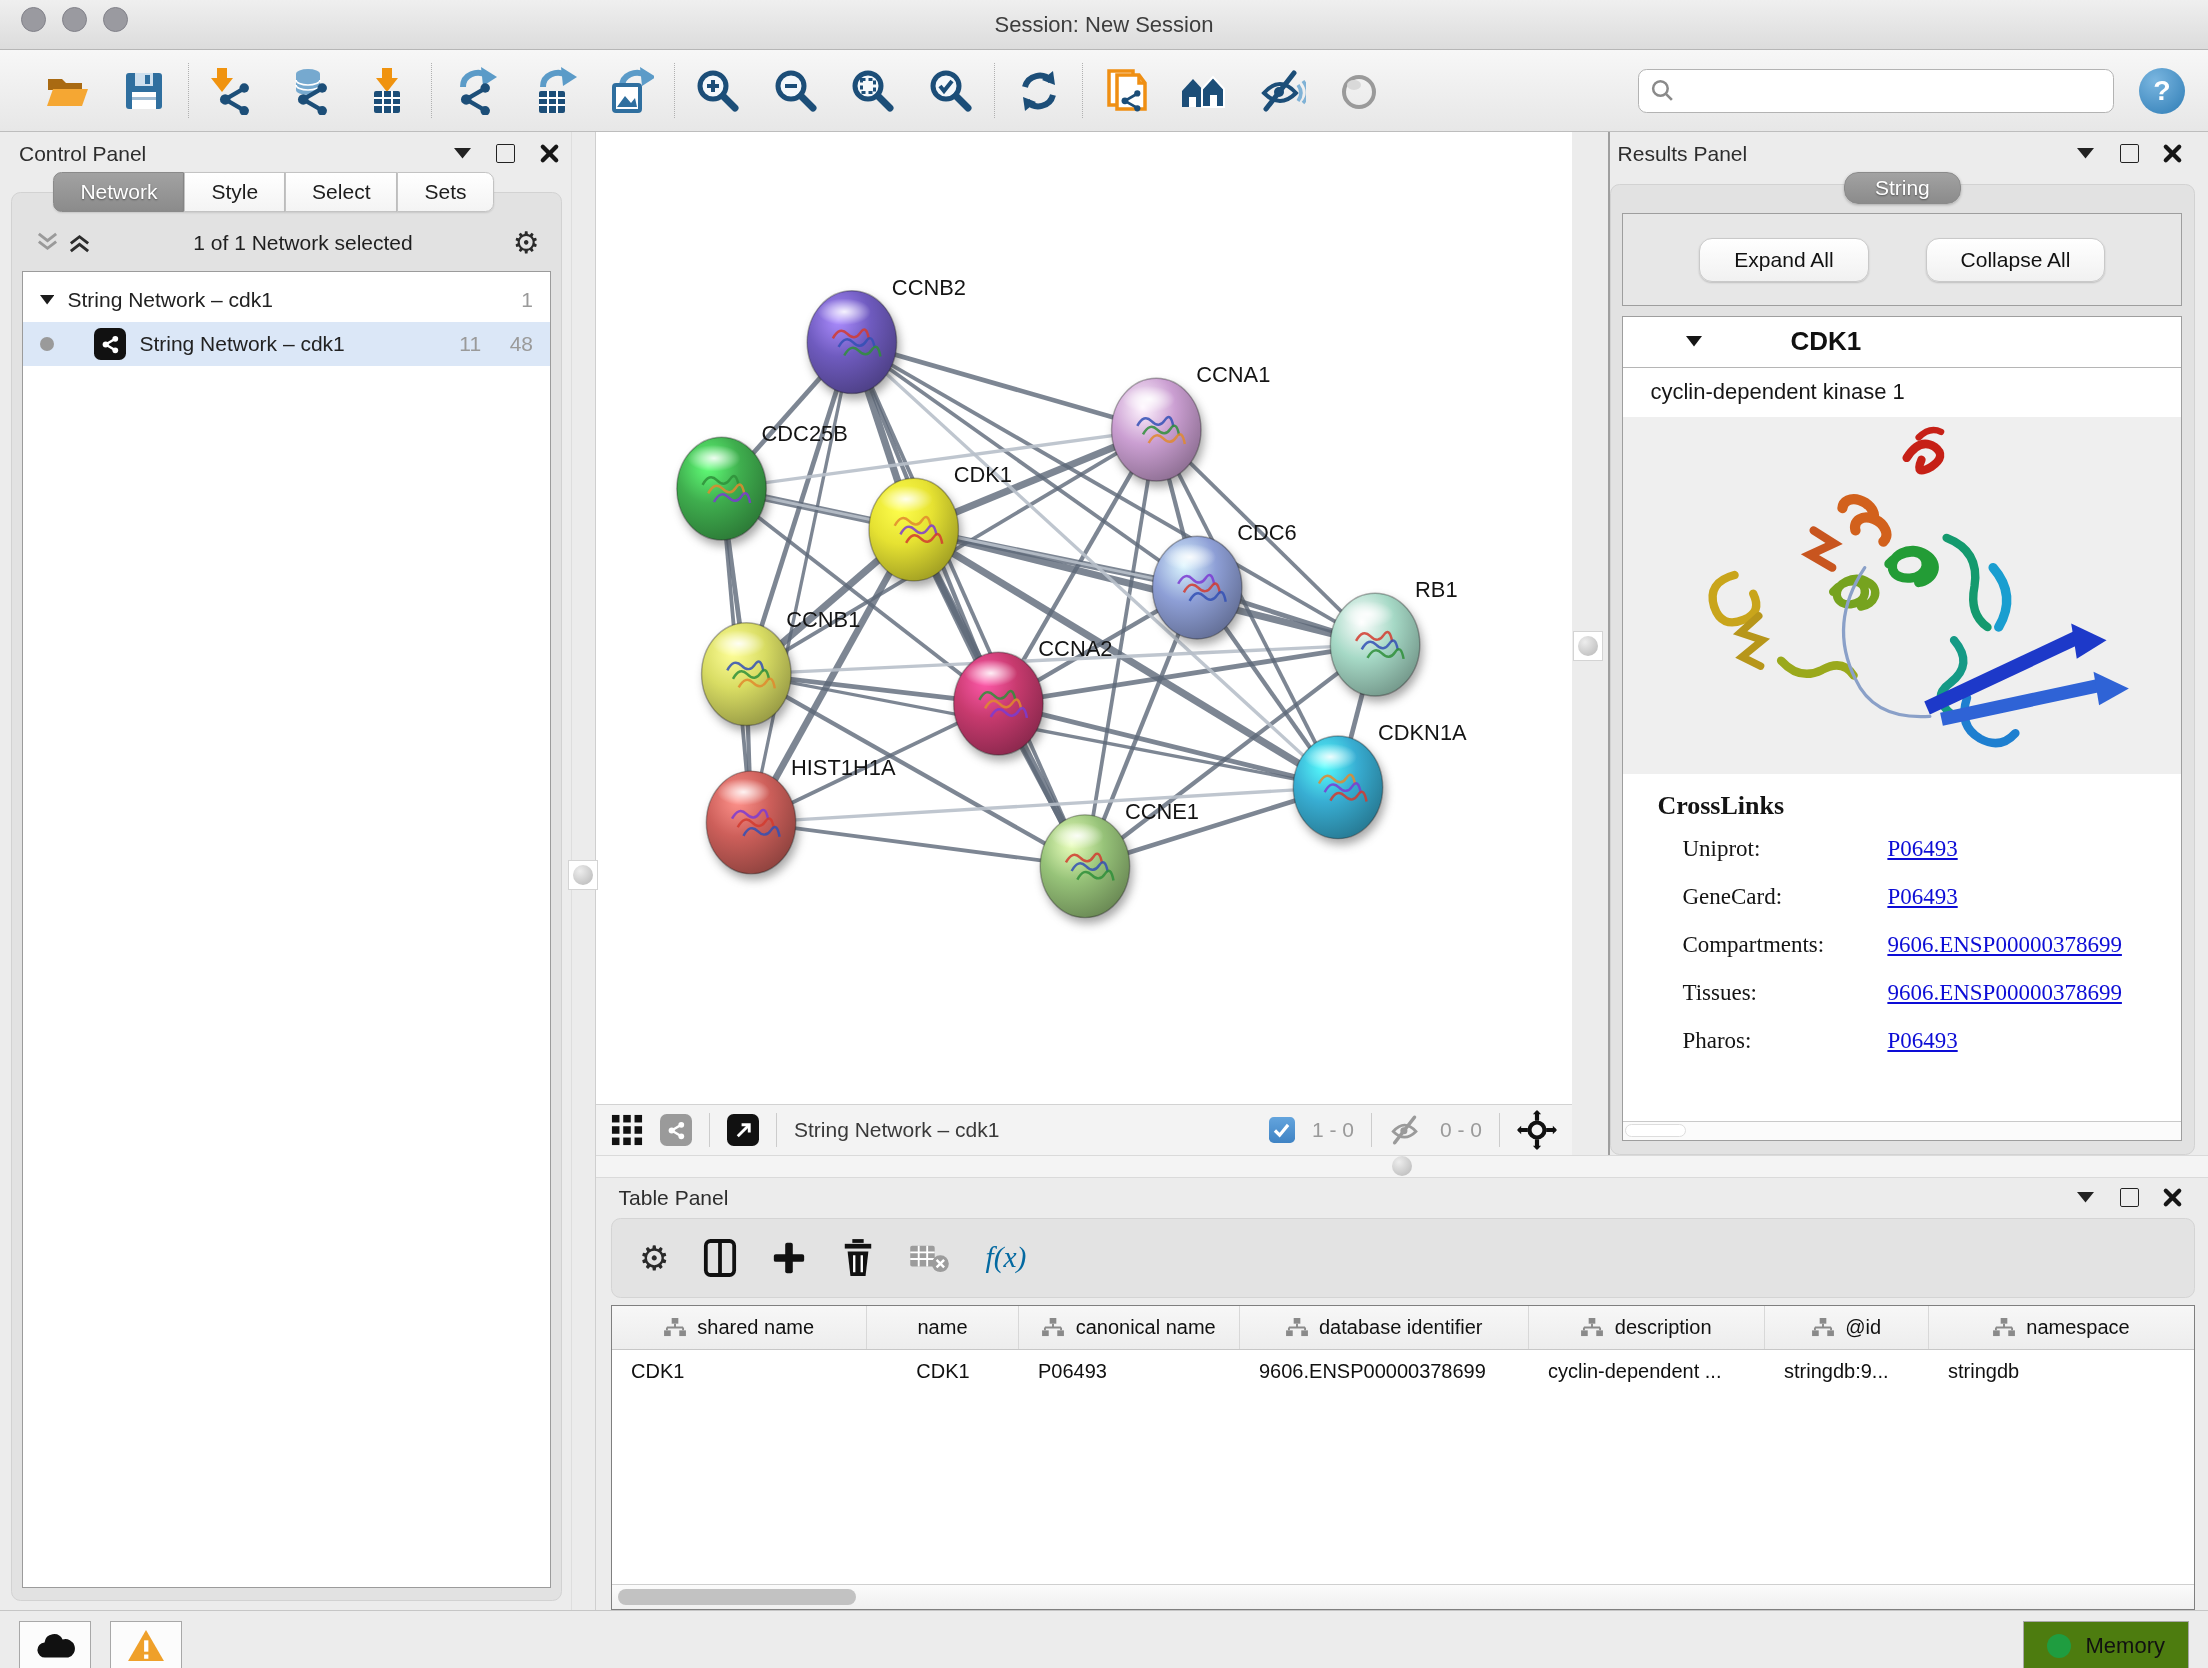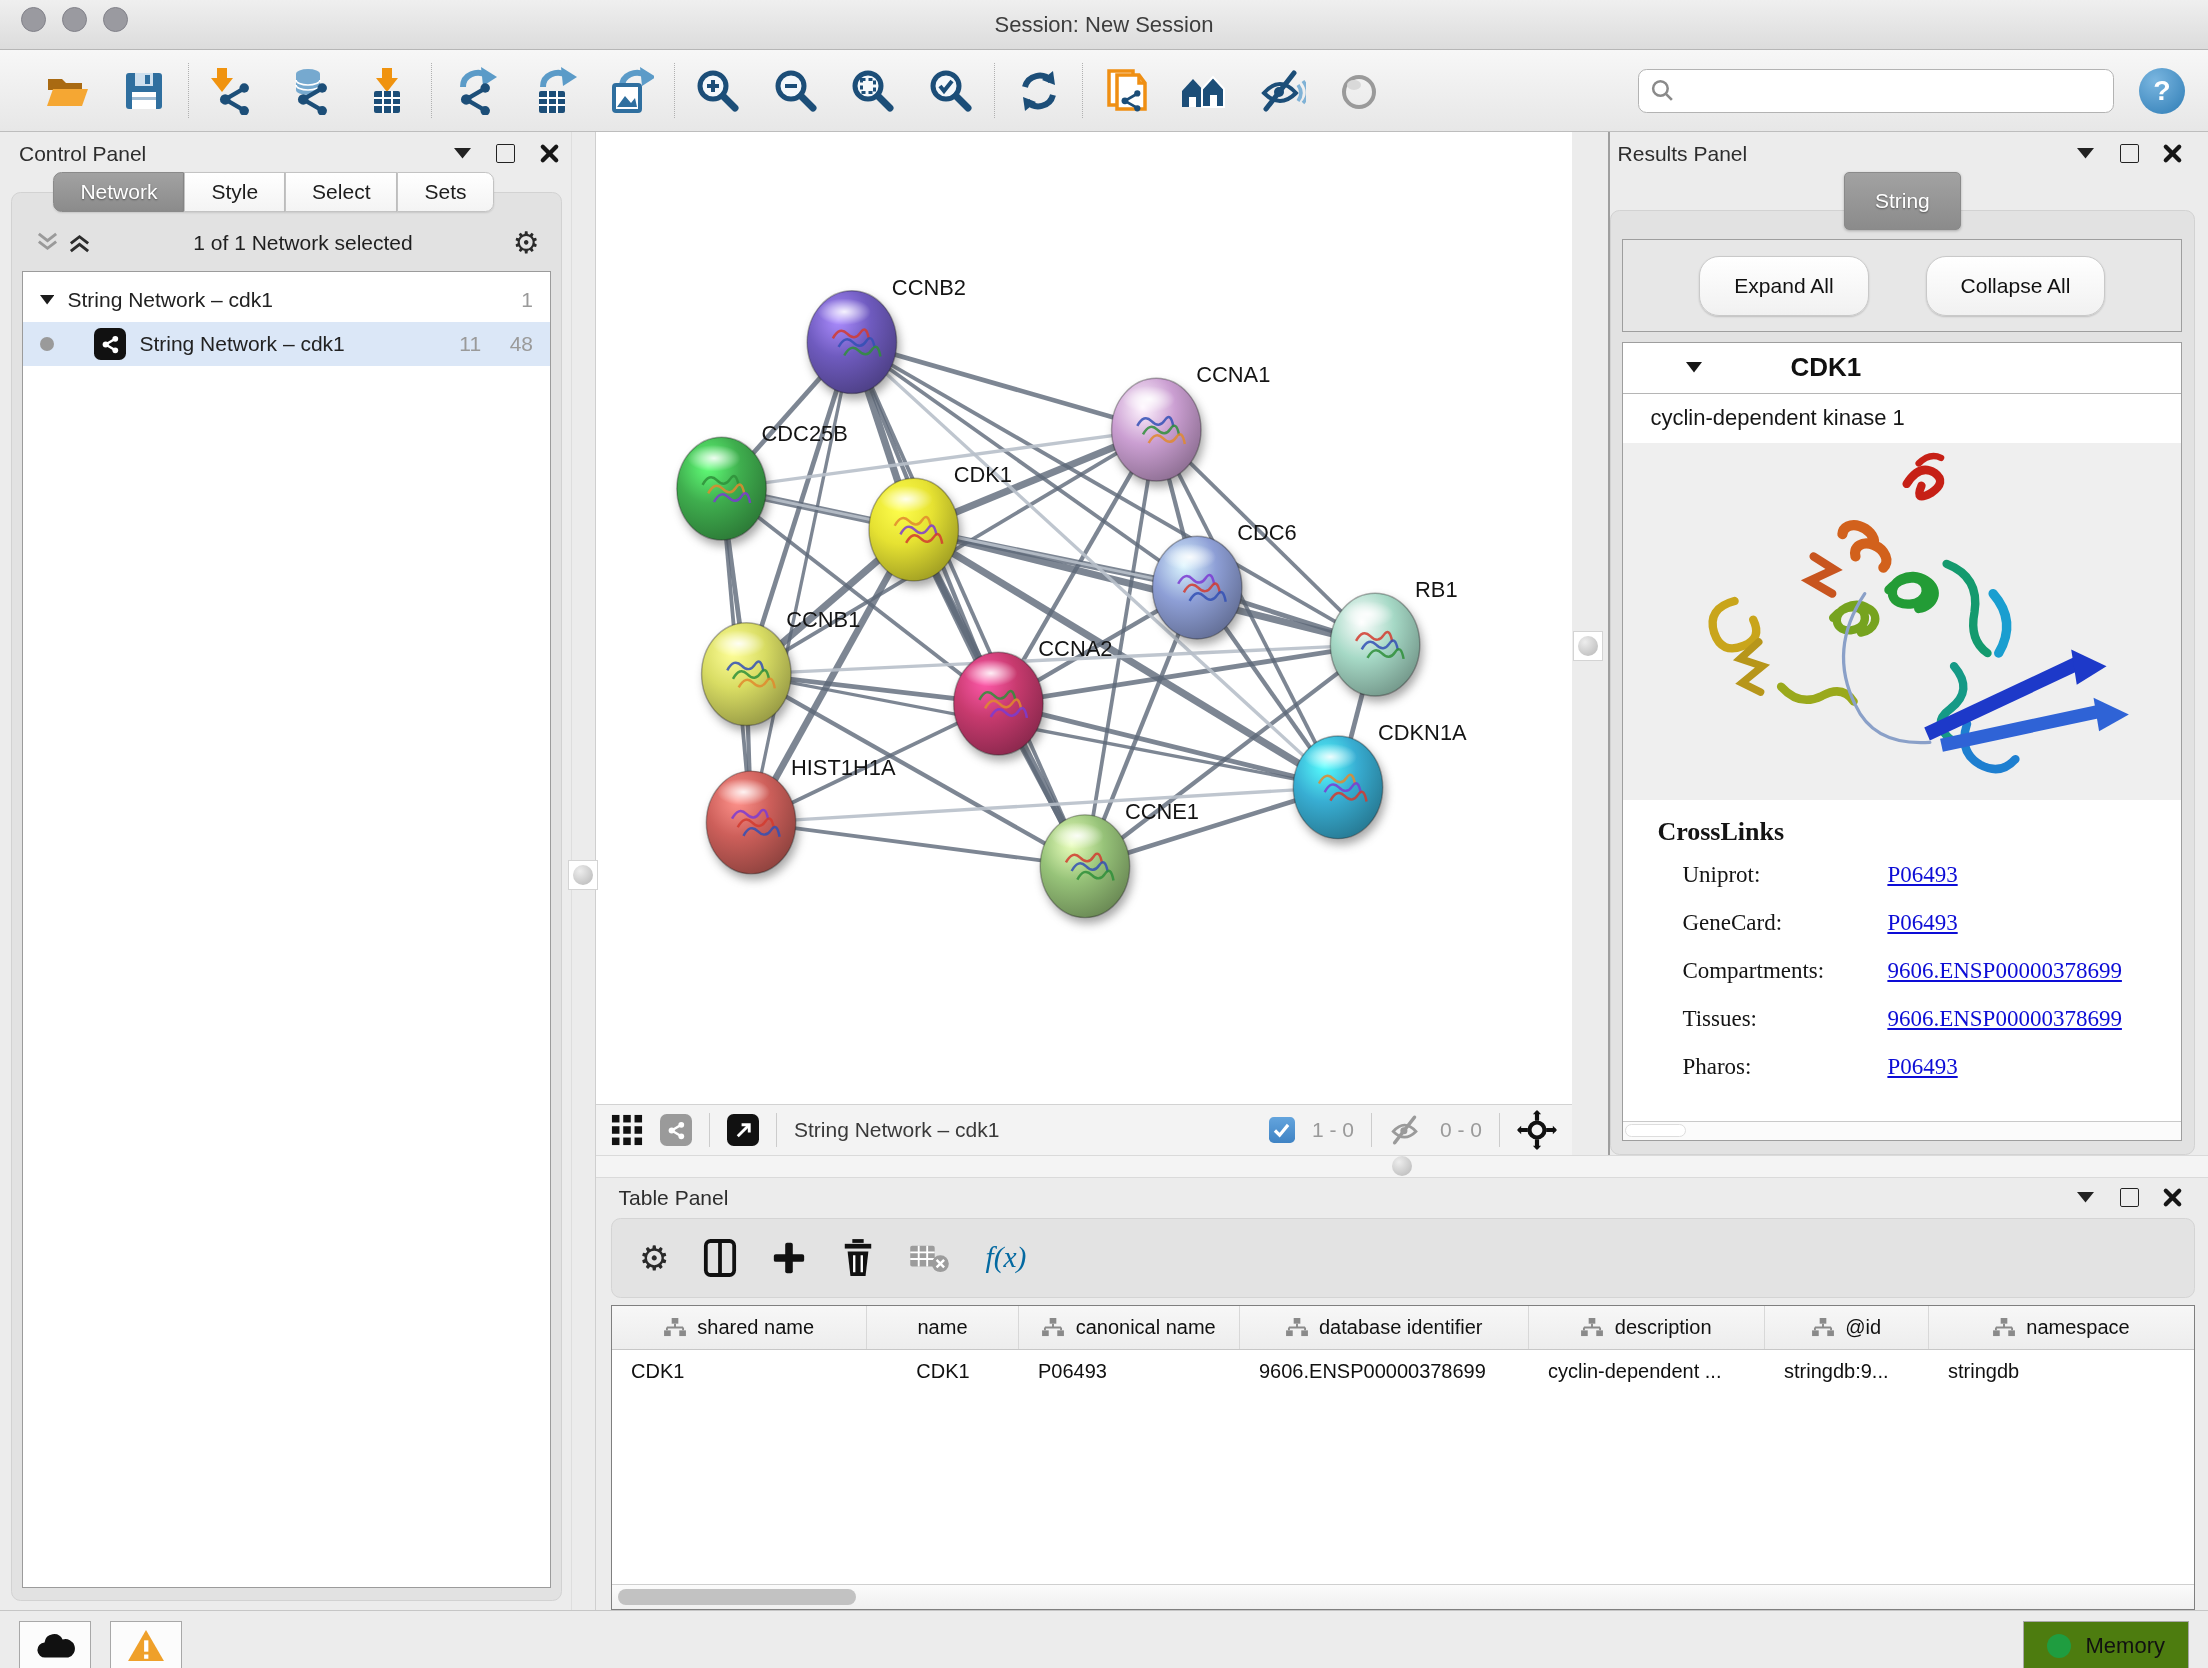--- a/index.html
+++ b/index.html
@@ -63,24 +63,24 @@
   .canvas{flex:1;position:relative;overflow:hidden}
   #network-svg{width:100%;height:100%;display:block}
   .canvas-footer{height:51px;background:#f3f3f3;border-top:1px solid #d2d2d2;display:flex;align-items:center;padding:0 15px;gap:17px;font-size:21px;color:#3a3a3a}
   .vline{width:1px;height:34px;background:#cccccc}
   .count-txt{color:#9a9a9a}
   .chk{width:26px;height:26px;border-radius:4.8px;background:linear-gradient(#63a4dd,#3f83c4);display:flex;align-items:center;justify-content:center}
 
   
   .rp-col{flex:1;padding:3.8px 13.3px 0 0;display:flex;flex-direction:column}
   .rp-tabrow{display:flex;justify-content:center;position:relative;z-index:2}
-  .rp-tab{height:58px;padding:0 30px;display:flex;align-items:center;font-size:21px;border-radius:5px;background:linear-gradient(#a2a2a2,#8b8b8b);color:#fff;text-shadow:0 1px 1.9px rgba(0,0,0,.45);border:1px solid #8a8a8a;cursor:pointer;box-shadow:0 1px 2.9px rgba(0,0,0,.25)}
+  .rp-tab{height:32px;padding:0 30px;display:flex;align-items:center;font-size:21px;border-radius:14px;background:linear-gradient(#a2a2a2,#8b8b8b);color:#fff;text-shadow:0 1px 1.9px rgba(0,0,0,.45);border:1px solid #8a8a8a;cursor:pointer;box-shadow:0 1px 2.9px rgba(0,0,0,.25)}
   .rp-card{flex:1;background:#e2e2e2;border:1px solid #d2d2d2;border-radius:9.5px;margin-top:-20px;padding:28.5px 11.4px 13.3px;display:flex;flex-direction:column;gap:9.5px}
   .rp-actions{border:1.9px solid #9e9e9e;background:#e7e7e7;height:93px;display:flex;align-items:center;justify-content:center;gap:57px;flex:none}
-  .btn{background:linear-gradient(#ffffff,#f1f1f1);border:1px solid #c9c9c9;border-radius:20px;height:60px;padding:0 34px;font-size:21px;display:flex;align-items:center;box-shadow:0 1px 1.9px rgba(0,0,0,.18);cursor:pointer;color:#111}
+  .btn{background:linear-gradient(#ffffff,#f1f1f1);border:1px solid #c9c9c9;border-radius:13px;height:44px;padding:0 34px;font-size:21px;display:flex;align-items:center;box-shadow:0 1px 1.9px rgba(0,0,0,.18);cursor:pointer;color:#111}
   .rp-content{flex:1;border:1.9px solid #9e9e9e;background:#fff;display:flex;flex-direction:column;overflow:hidden}
   .entry-head{height:51px;display:flex;align-items:center;gap:88px;padding-left:63px;border-bottom:1.9px solid #b5b5b5;font-size:26px;font-weight:bold;color:#111;flex:none}
   .entry-desc{height:49px;display:flex;align-items:center;padding-left:27px;font-size:22px;color:#161616;flex:none}
   .protein-box{height:357px;background:#efefef;flex:none}
   .protein-box svg{width:100%;height:100%}
   .crosslinks{padding:17px 0 0 34px;font-family:"Liberation Serif",serif;font-size:23px;color:#141414}
   .cl-head{font-weight:bold;font-size:26px;margin-bottom:15px}
   .cl-row{display:flex;margin:0 0 22px 25px}
   .cl-label{width:205px}
   .cl-link{color:#0d0dd6;text-decoration:underline;cursor:pointer}

